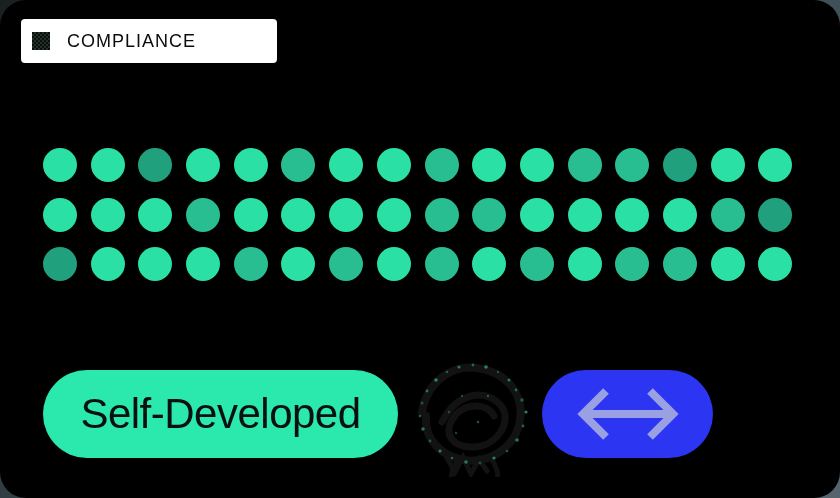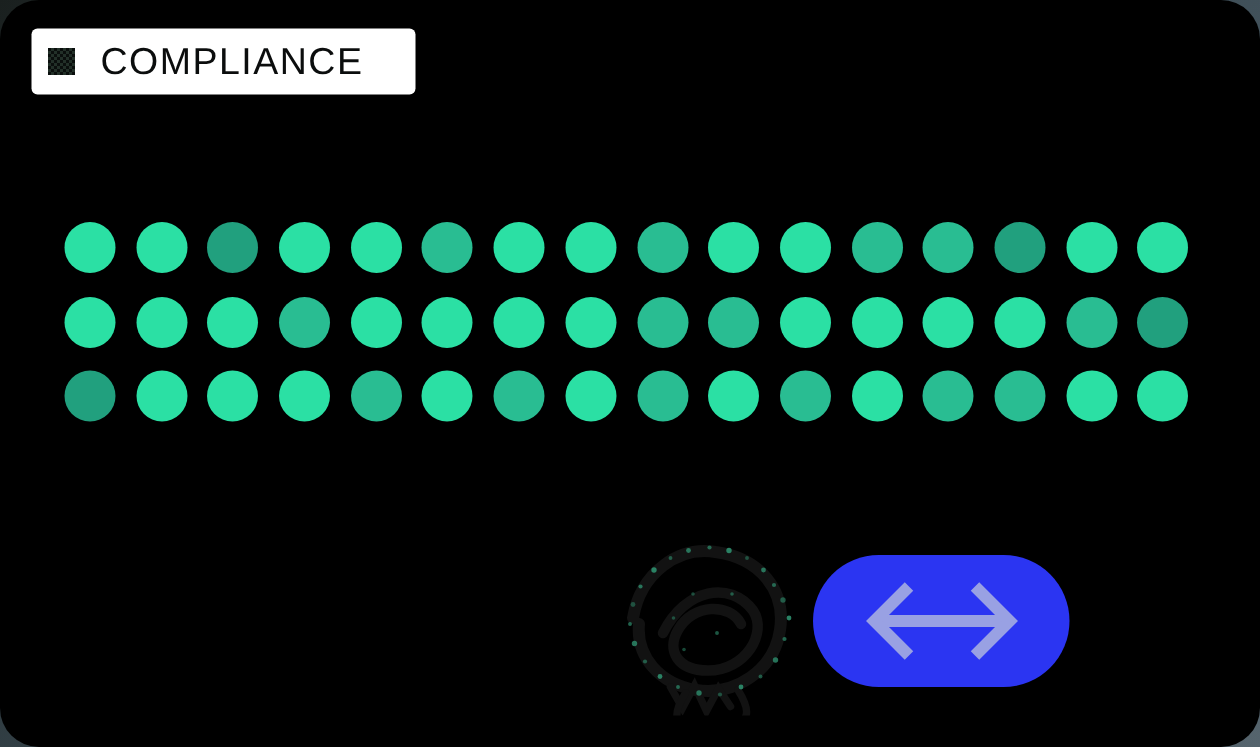--- a/index.html
+++ b/index.html
@@ -29,21 +29,21 @@
     width: 18px; height: 18px; flex: 0 0 auto;
     background-color: #0a0f0d;
     background-image:
       linear-gradient(45deg, #223028 25%, transparent 25%, transparent 75%, #223028 75%),
       linear-gradient(45deg, #223028 25%, #0a0f0d 25%, #0a0f0d 75%, #223028 75%);
     background-position: 0 0, 2px 2px;
     background-size: 4px 4px;
   }
   .badge-label {
     color: var(--badge_text);
-    font-size: 25px; font-weight: 500; letter-spacing: 1px;
+    font-size: 18px; font-weight: 500; letter-spacing: 1px;
     white-space: nowrap;
   }
   
   .dot-grid {
     position: absolute; left: 43px; top: 148px;
     display: grid;
     grid-template-columns: repeat(16, 34px);
     grid-auto-rows: 34px;
     column-gap: 13.7px;
     row-gap: 15.5px;
@@ -138,20 +138,23 @@
       <div class="dot tone-B"></div>
       <div class="dot tone-A"></div>
       <div class="dot tone-B"></div>
       <div class="dot tone-A"></div>
       <div class="dot tone-B"></div>
       <div class="dot tone-B"></div>
       <div class="dot tone-A"></div>
       <div class="dot tone-A"></div>
     </div>
 
+  <button class="btn btn-green">
+    <span class="btn-label">Self-Developed</span>
+  </button>
 
   <svg class="doodle" viewBox="0 0 150 125">
     <path d="M20,60 C25,30 50,12 75,16 C105,20 122,42 118,68 C114,95 88,112 62,108 C38,104 22,86 24,64" stroke-width="8"></path>
     <path d="M40,70 C55,40 85,35 100,55 C110,70 95,95 70,95 C50,95 42,82 50,68 C60,50 85,50 92,64" stroke-width="7"></path>
     <path d="M45,106 L53,120 L61,105 L69,122 L77,107 L85,119" stroke-width="5"></path>
     <path d="M55,110 C50,118 48,124 50,128" stroke-width="5"></path>
     <path d="M90,108 C95,116 97,122 95,126" stroke-width="5"></path>
     <g>
         <circle cx="124" cy="60" r="1.6" fill="#2e8f6e" opacity="0.9"></circle>
         <circle cx="121" cy="74" r="1.4" fill="#2e8f6e" opacity="0.7"></circle>

